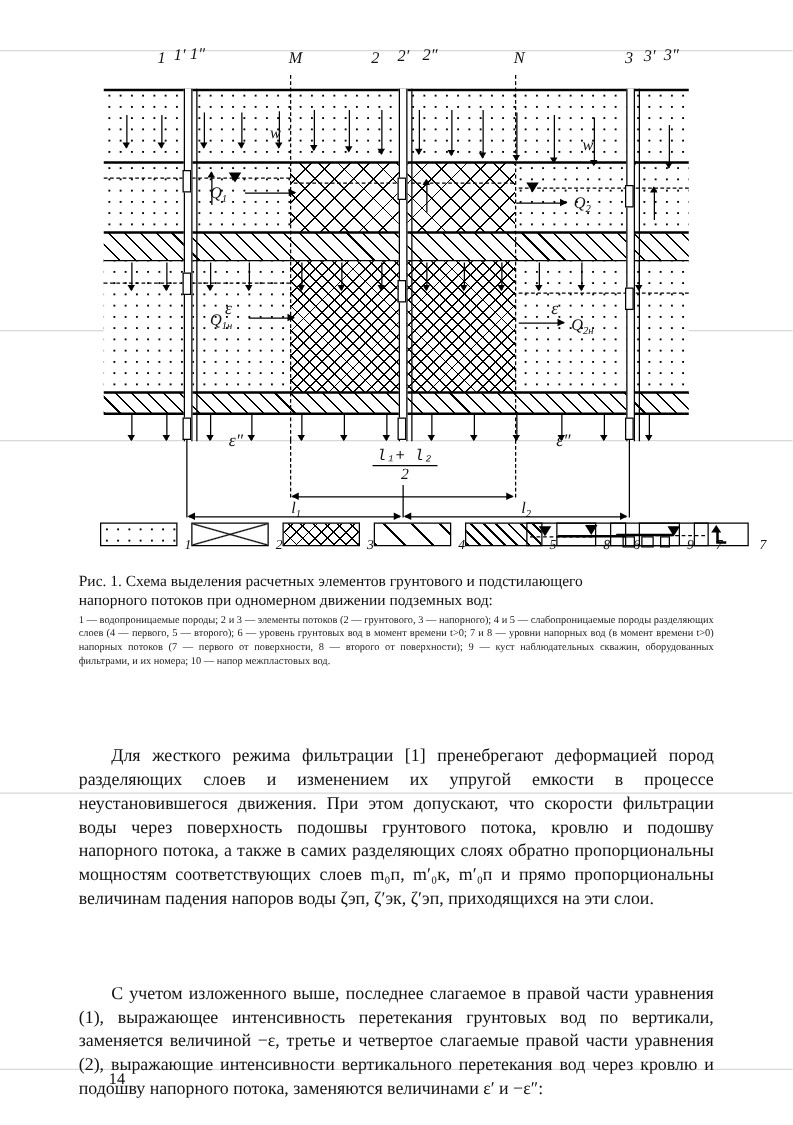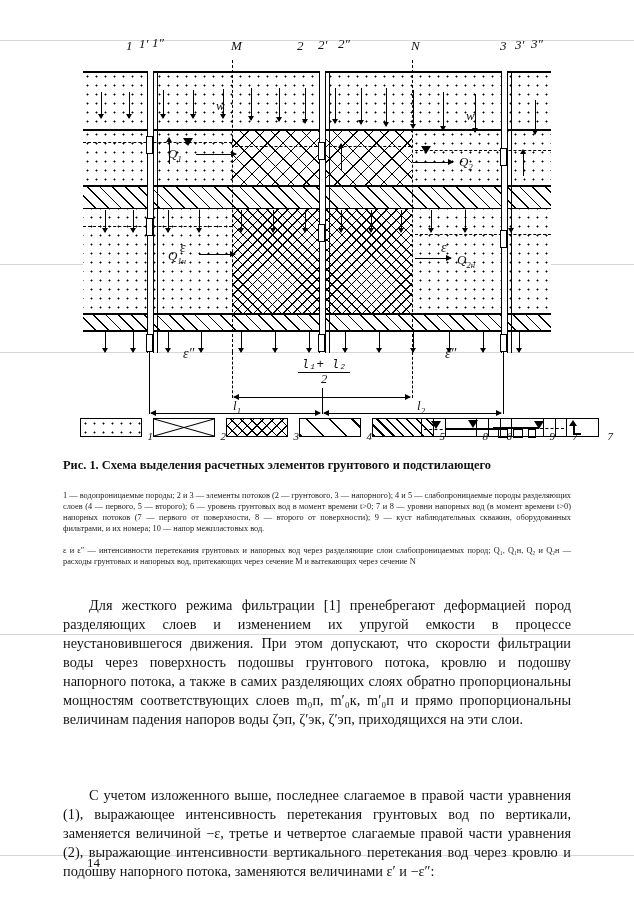--- a/index.html
+++ b/index.html
@@ -122,21 +122,21 @@
 
   
   .legend{position:absolute;left:0;top:418px;width:634px;height:30px;}
   .lg{position:absolute;top:0;height:19px;}
   .sw{width:100%;height:100%;border:1.6px solid #000;box-sizing:border-box;}
   .lgn{position:absolute;right:-11px;bottom:-5px;font-style:italic;font-size:11px;}
 
   
   .cap{
     position:absolute;left:63px;width:508px;
-    font-size:12.4px;line-height:1.25;text-align:justify;font-weight:bold;
+    font-size:12.4px;line-height:1.25;text-align:justify;
   }
   .capnote{
     position:absolute;left:63px;width:508px;
     font-size:8.3px;line-height:1.32;text-align:justify;color:#1a1a1a;
   }
   .body{
     position:absolute;left:63px;width:508px;
     font-size:14.3px;line-height:1.335;text-align:justify;
     text-indent:26px;
   }
@@ -400,21 +400,21 @@
   <div style="position:absolute;left:555px;top:418px;width:44px;height:19px;">
     <div class="sw" style="position:relative;">
       <div style="position:absolute;left:17px;top:5px;width:1.5px;height:10px;background:#000;"></div>
       <div style="position:absolute;left:17px;top:14px;width:8px;height:1.5px;background:#000;"></div>
       <div style="position:absolute;left:13px;top:1px;width:0;height:0;border-left:4px solid transparent;border-right:4px solid transparent;border-bottom:6px solid #000;"></div>
     </div>
     <span class="lgn" style="right:-14px;">7</span>
   </div>
 
   <div class="cap" style="top:458px;">Рис. 1. Схема выделения расчетных элементов грунтового и подстилающего</div>
+  <div class="cap" style="top:473px;">напорного потоков при одномерном движении подземных вод:</div>
   <div class="capnote" style="top:491px;">1 — водопроницаемые породы; 2 и 3 — элементы потоков (2 — грунтового, 3 — напорного); 4 и 5 — слабопроницаемые породы разделяющих слоев (4 — первого, 5 — второго); 6 — уровень грунтовых вод в момент времени t&gt;0; 7 и 8 — уровни напорных вод (в момент времени t&gt;0) напорных потоков (7 — первого от поверхности, 8 — второго от поверхности); 9 — куст наблюдательных скважин, оборудованных фильтрами, и их номера; 10 — напор межпластовых вод.</div>
-  <div class="capnote" style="top:546px;">ε и ε″ — интенсивности перетекания грунтовых и напорных вод через разделяющие слои слабопроницаемых пород; Q₁, Q₁н, Q₂ и Q₂н — расходы грунтовых и напорных вод, притекающих через сечение M и вытекающих через сечение N</div>
 
   <div class="body" style="top:596px;">Для жесткого режима фильтрации [1] пренебрегают деформацией пород разделяющих слоев и изменением их упругой емкости в процессе неустановившегося движения. При этом допускают, что скорости фильтрации воды через поверхность подошвы грунтового потока, кровлю и подошву напорного потока, а также в самих разделяющих слоях обратно пропорциональны мощностям соответствующих слоев m₀п, m′₀к, m′₀п и прямо пропорциональны величинам падения напоров воды ζэп, ζ′эк, ζ′эп, приходящихся на эти слои.</div>
   <div class="body" style="top:786px;">С учетом изложенного выше, последнее слагаемое в правой части уравнения (1), выражающее интенсивность перетекания грунтовых вод по вертикали, заменяется величиной −ε, третье и четвертое слагаемые правой части уравнения (2), выражающие интенсивности вертикального перетекания вод через кровлю и подошву напорного потока, заменяются величинами ε′ и −ε″:</div>
 
   <div class="pageno">14</div>
 
 </div>
 
 </body></html>

